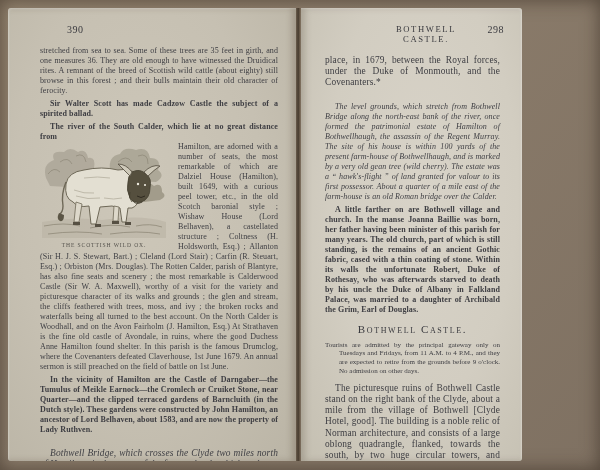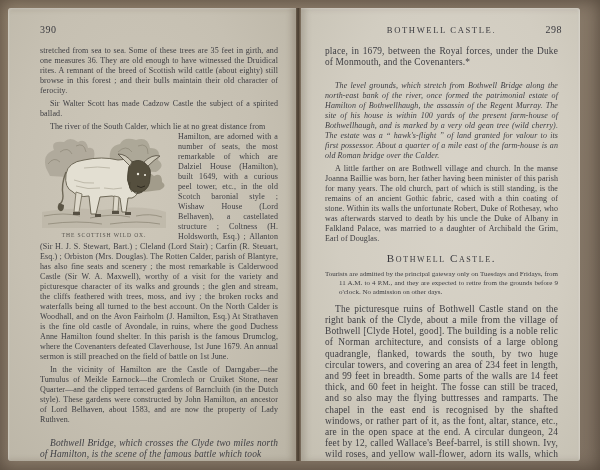--- a/index.html
+++ b/index.html
@@ -27,46 +27,47 @@
     background: radial-gradient(ellipse at 45% 40%, #cdc7b9 0%, #c6c0b2 55%, #bab4a5 100%);
     border-radius: 3px 0 0 3px;
     box-shadow: inset -4px 0 6px rgba(70,55,40,0.25), inset 1px 1px 2px rgba(255,255,255,0.35);
     padding: 16px 18px 10px 32px;
   }
   .seam {
     width: 5px; height: 100%;
     background: linear-gradient(to right, #6b5d4d, #463b2f 45%, #5a4c3d 60%, #77685736);
   }
   .page-right {
-    width: 279px;
+    width: 221px;
     background: radial-gradient(ellipse at 55% 40%, #d8d3c8 0%, #d2cdc1 55%, #c4bfb1 100%);
     border-radius: 0 3px 3px 0;
     box-shadow: inset 4px 0 6px rgba(70,55,40,0.22), inset -1px 1px 2px rgba(255,255,255,0.35);
     padding: 16px 18px 10px 20px;
   }
   .running-head {
-    display: flex; align-items: flex-end;
+    display: flex; align-items: flex-start;
     font-size: 9px; letter-spacing: 0.5px;
     margin-bottom: 11px;
     color: #3a3a3f;
+    margin-left: 27px;
   }
   .running-head .rh-left  { width: 38px; text-align: left; font-size: 10px; }
   .running-head .rh-center{ flex: 1; text-align: center; letter-spacing: 1.6px; font-size: 8.6px; }
   .running-head .rh-right { width: 38px; text-align: right; font-size: 10px; }
   p { text-align: justify; }
   .small-type {
     font-size: 8px; line-height: 10px;
     letter-spacing: 0.1px;
   }
   .large-type {
     font-size: 9.4px; line-height: 11.2px;
     letter-spacing: 0.15px;
   }
   .indent { text-indent: 10px; }
-  .para-gap { margin-top: 3px; }
+  .para-gap { margin-top: 3px; font-weight: bold; }
   .big-gap { margin-top: 13px; font-style: italic; }
   .illustration-box {
     float: left;
     width: 128px;
     margin: 2px 10px 2px 0;
   }
   .illustration-box svg { display: block; width: 128px; height: 96px; }
   .illustration-caption {
     font-size: 5.6px; letter-spacing: 0.9px;
     text-align: center; color: #55524c;

